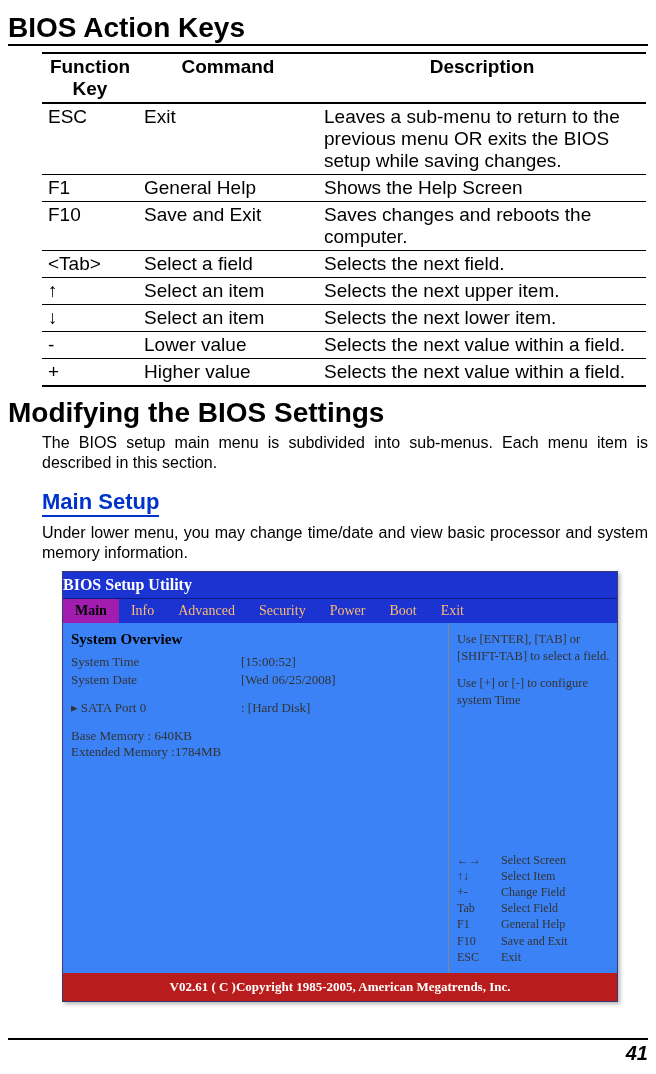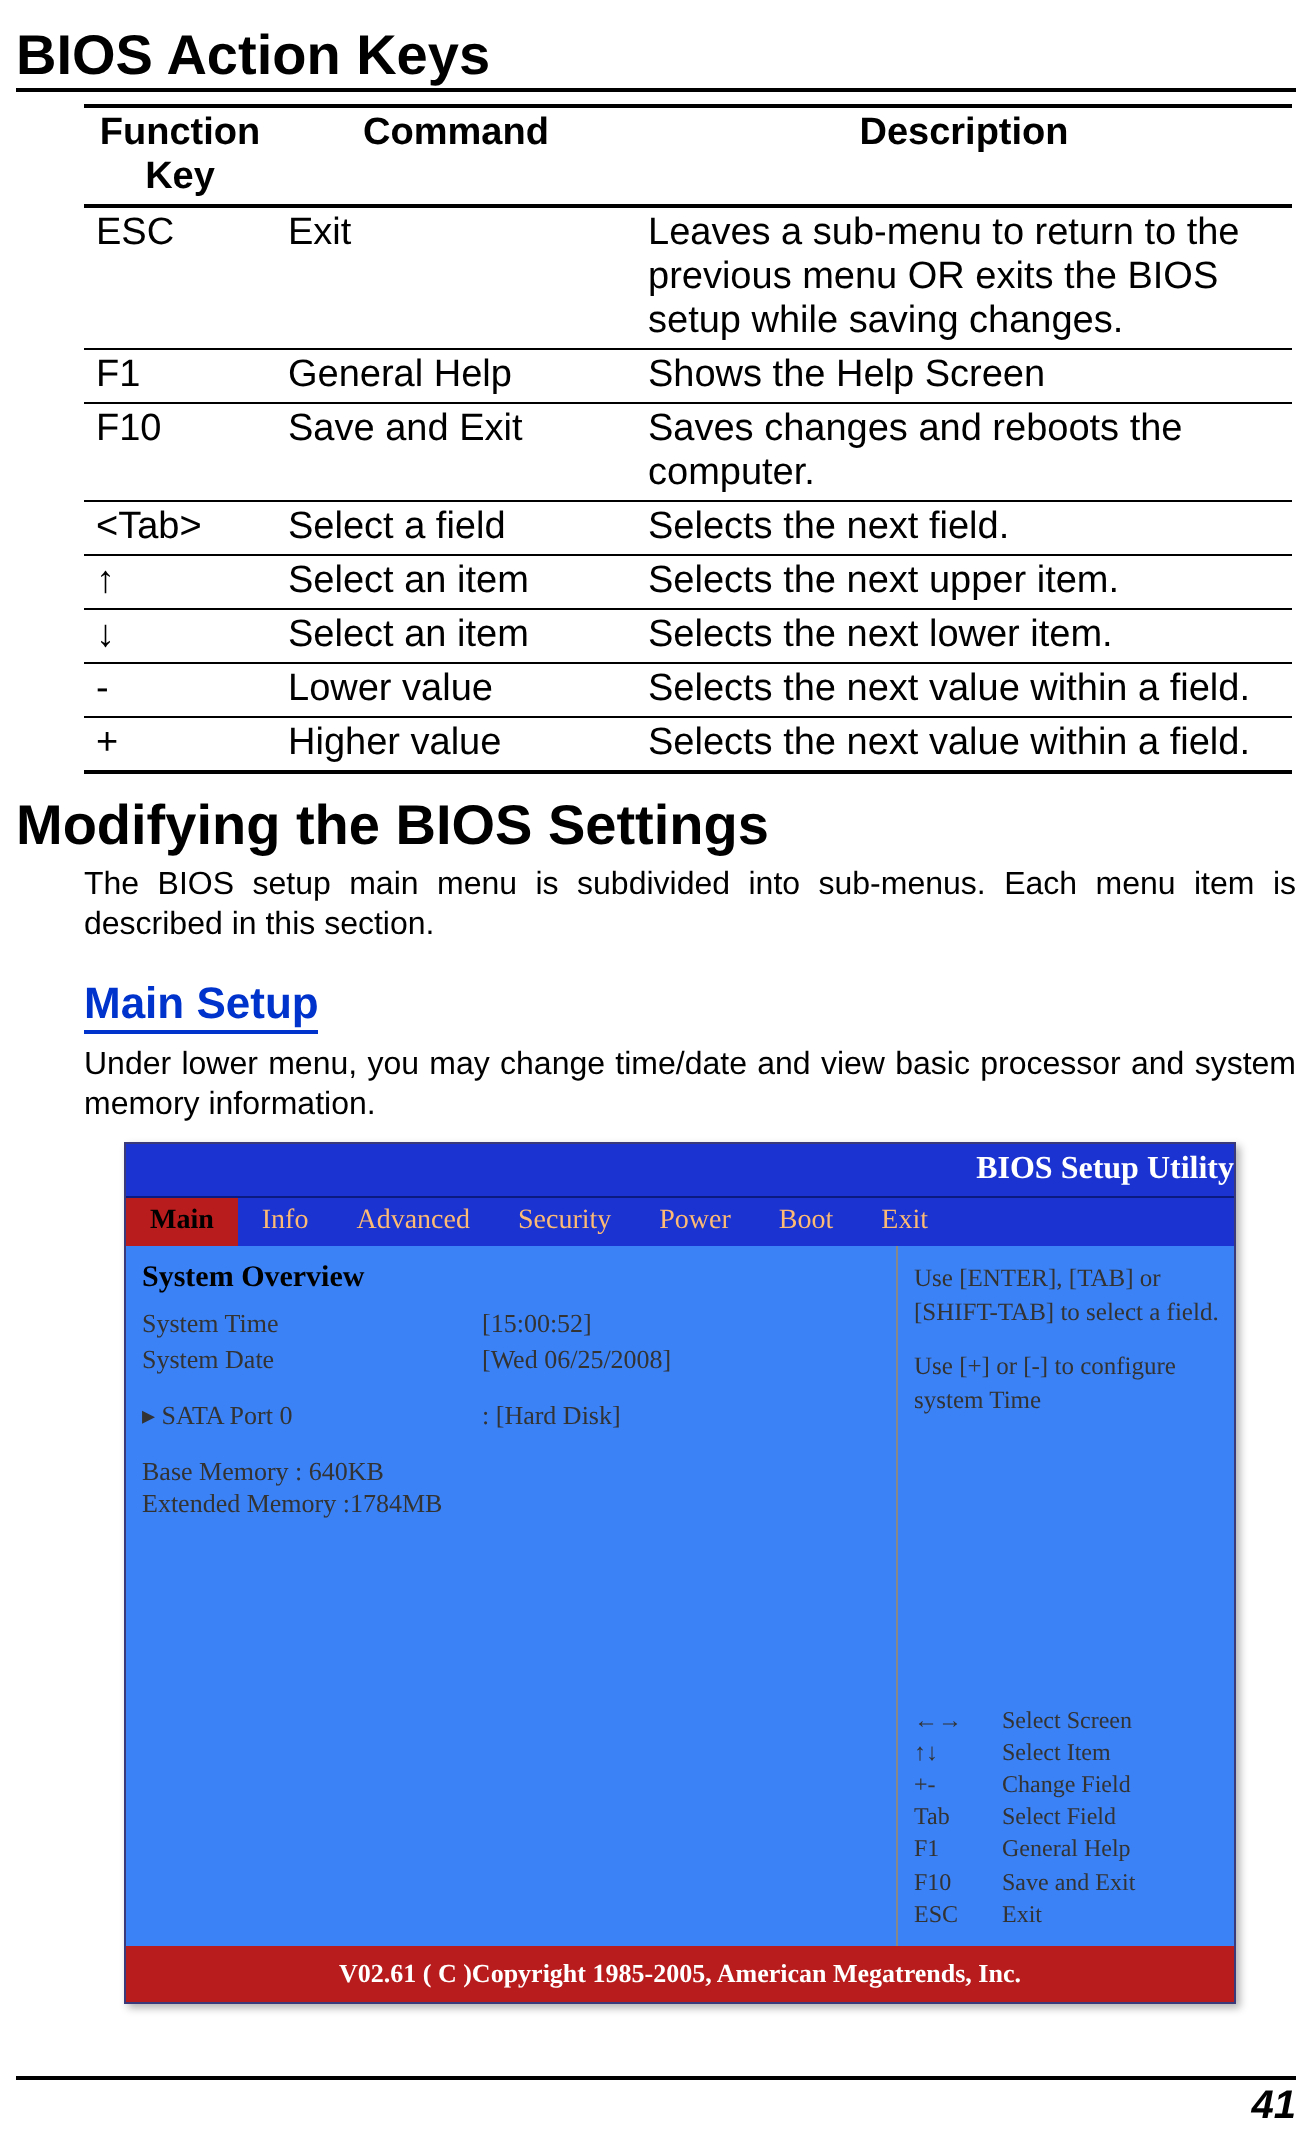--- a/index.html
+++ b/index.html
@@ -67,39 +67,39 @@
     
     .bios-frame {
       width: 556px;
       margin: 8px 0 0 54px;
       border: 1px solid #3a3a7a;
       box-shadow: 2px 2px 4px rgba(0,0,0,0.3);
     }
     .bios-header {
       background: #1a33d1;
       color: #fff;
-      text-align: right;
+      text-align: left;
       font-family: Georgia, 'Times New Roman', serif;
       font-weight: bold;
       font-size: 16px;
       padding: 4px 0;
       border-bottom: 1px solid #0b1a80;
     }
     .bios-menubar {
       background: #1a33d1;
       display: flex;
       font-family: Georgia, 'Times New Roman', serif;
       font-size: 14px;
     }
     .bios-tab {
       padding: 4px 12px;
       color: #fdba74;
     }
     .bios-tab.active {
-      background: #b91c1c;
+      background: #a21caf;
       color: #000;
       font-weight: bold;
     }
     .bios-body {
       display: flex;
       background: #3b82f6;
       min-height: 350px;
     }
     .bios-left {
       flex: 1;

